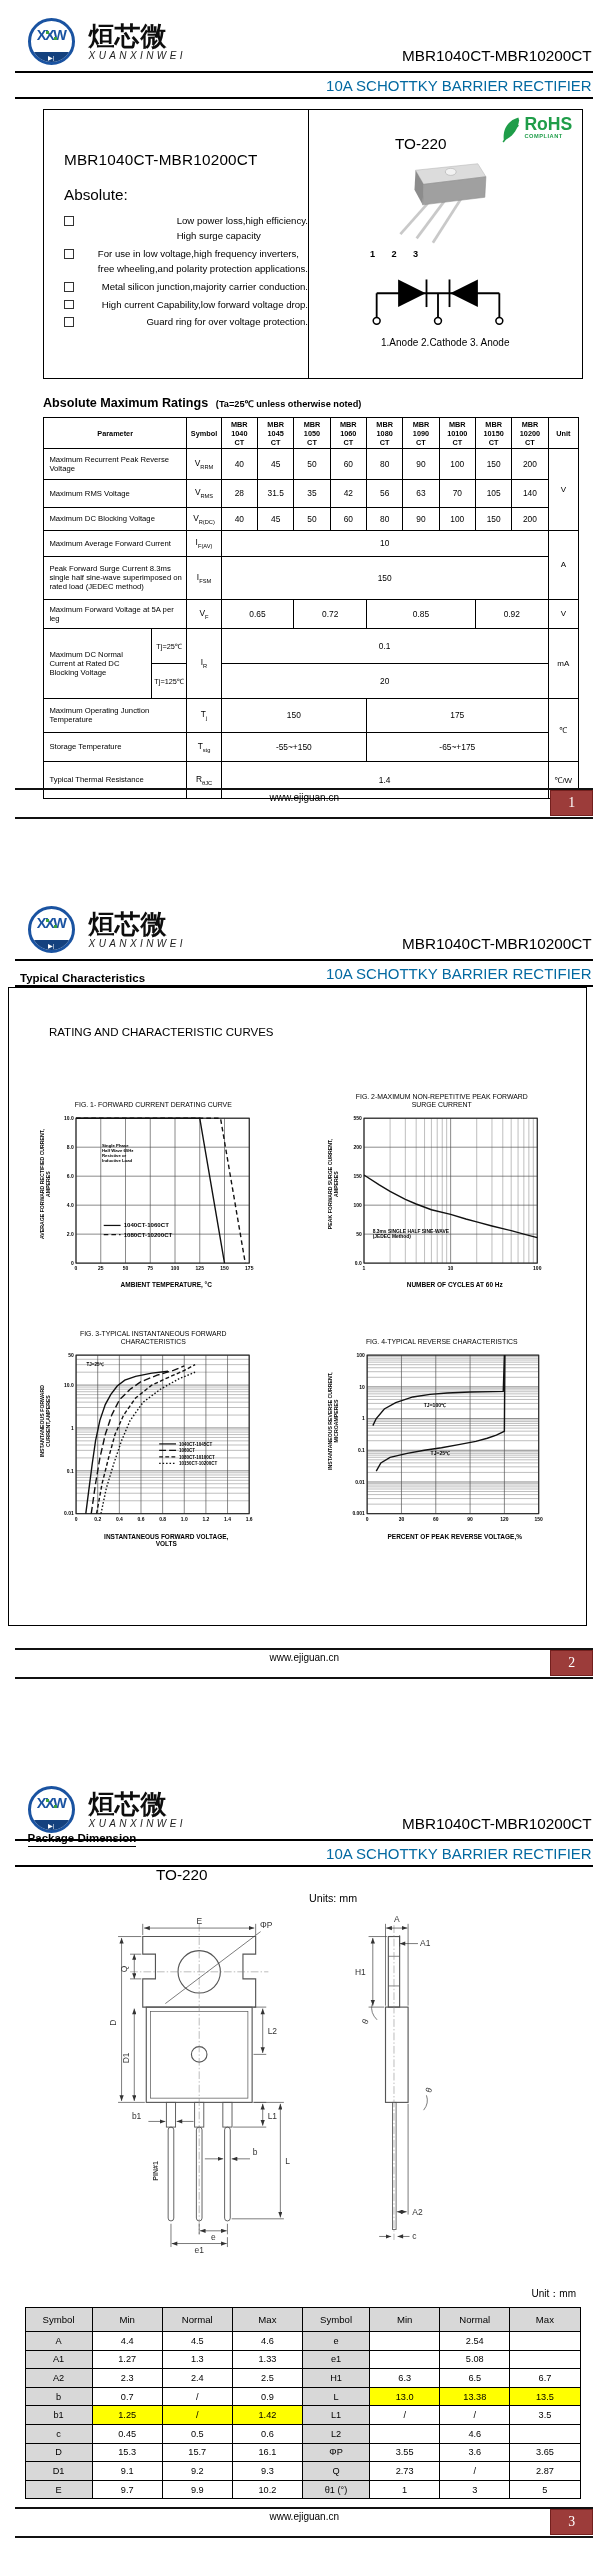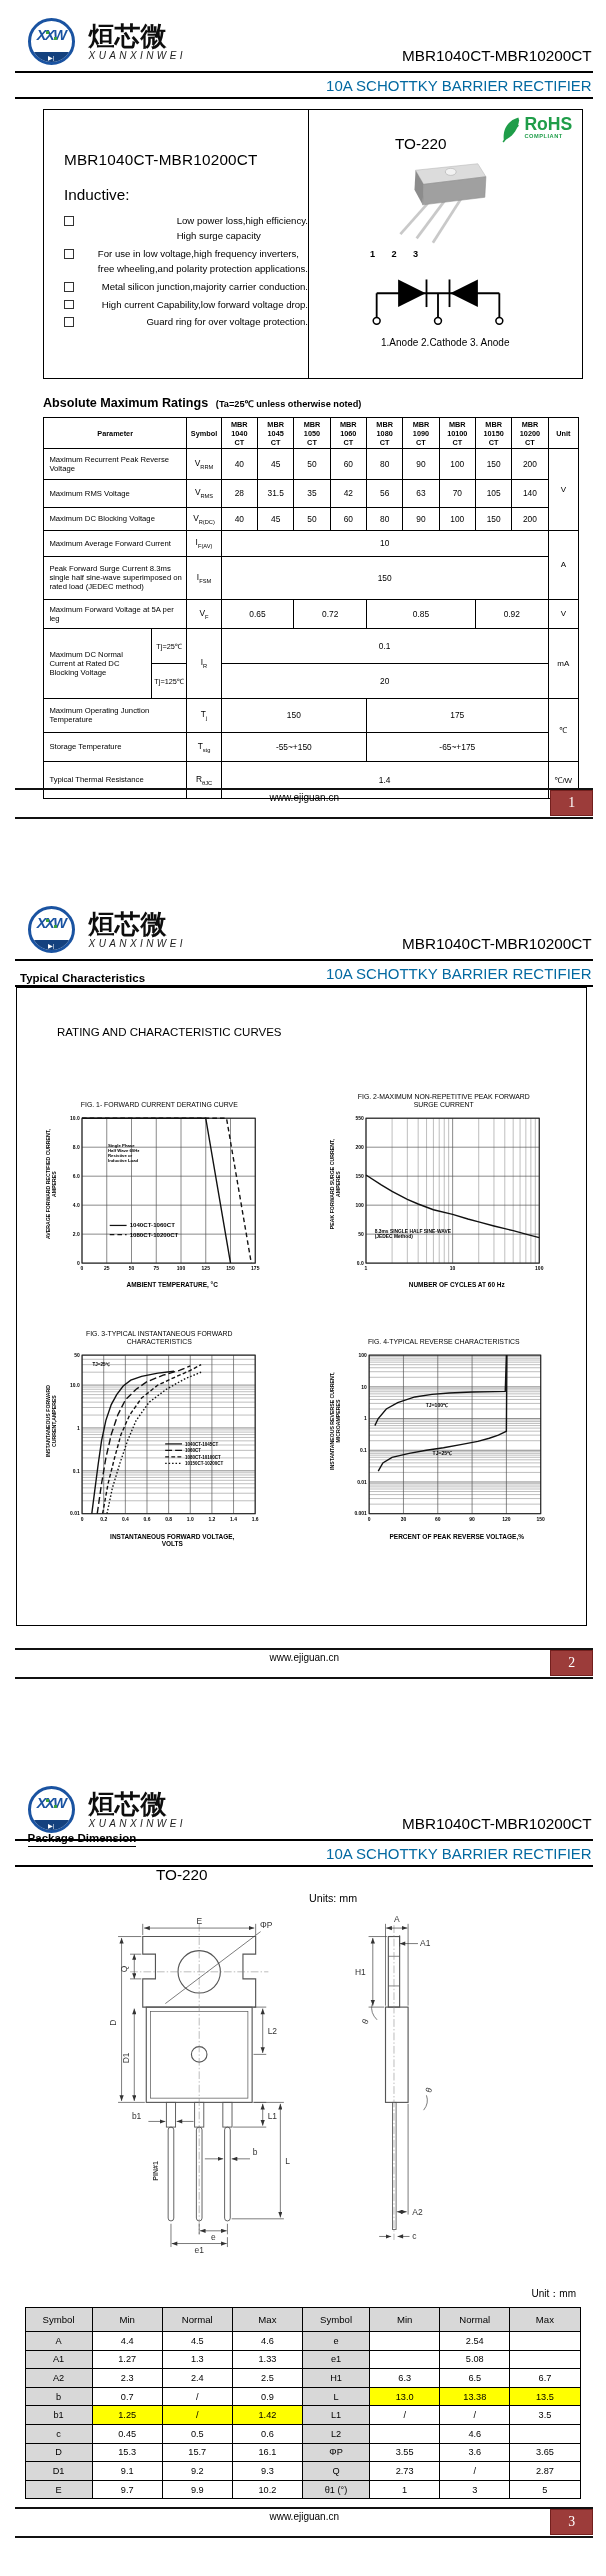--- a/index.html
+++ b/index.html
@@ -6,21 +6,21 @@
   .sheet{position:relative;width:607px;height:2576px;background:#fff;font-family:"Liberation Sans",sans-serif;color:#000;overflow:hidden;}
   .page{position:absolute;left:0;width:607px;}
   .p1{top:0;height:888px;}
   .p2{top:888px;height:880px;}
   .p3{top:1768px;height:808px;}
   .pre{white-space:pre-line;}
   
   .hdr{position:absolute;left:0;top:0;width:100%;height:99px;}
   .logo{position:absolute;left:27.6px;top:18.4px;display:flex;align-items:center;}
   .logo-circle{position:relative;width:41px;height:41px;border:3.8px solid #1a53a1;border-radius:50%;background:#fff;overflow:hidden;flex:0 0 auto;}
-  .logo-xxw{position:absolute;left:0;right:0;top:5.4px;text-align:center;font-size:14.5px;font-weight:bold;font-style:italic;color:#1a53a1;letter-spacing:-1.5px;}
+  .logo-xxw{position:absolute;left:0;right:0;top:5.4px;text-align:center;font-size:14.5px;font-weight:bold;color:#1a53a1;letter-spacing:-1.5px;}
   .logo-band{position:absolute;left:-3.1px;right:-3.1px;bottom:-1.5px;height:12.2px;background:#14417e;color:#fff;text-align:center;font-size:6.1px;line-height:11.5px;}
   .logo-accent{position:absolute;width:3.1px;height:3.1px;background:#3fa33c;}
   .la1{left:15.3px;top:9.2px}.la2{left:23px;top:15.3px}
   .logo-names{margin-left:14px;}
   .logo-cn{font-size:26px;font-weight:bold;line-height:26px;color:#0d0d0d;font-family:"DejaVu Sans",sans-serif;}
   .logo-en{font-size:10px;letter-spacing:3.4px;color:#222;margin-top:0.8px;font-style:italic;}
   .hdr-title{position:absolute;right:15.3px;top:47px;font-size:15.3px;color:#000;}
   .hdr-sub{position:absolute;right:15.3px;top:77px;font-size:15px;color:#0369a1;}
   .rule{position:absolute;left:15.3px;right:13.8px;height:2.3px;background:#000;}
   .r1{top:71px;}
@@ -60,21 +60,21 @@
   .hc{font-size:7.3px;font-weight:bold;}
   .pc{font-size:7.7px;text-align:left !important;padding-left:5.4px !important;}
   .sc{font-size:8.4px;}
   .sc sub{font-size:5.7px;}
   .vc{font-size:8.4px;}
   .uc{font-size:8px;}
   .cc{font-size:7.3px;}
   tr.h40{height:31px}tr.h36{height:27.6px}tr.h30{height:23px}tr.h34{height:26px}tr.h56{height:43px}tr.h38{height:29px}tr.h46{height:35px}tr.h44{height:34px}tr.h48{height:37px}
   
   .tc-head{position:absolute;left:20px;top:84px;font-size:11.5px;font-weight:bold;}
-  .curves-box{position:absolute;left:16px;right:20px;top:99px;height:637px;border:1.5px solid #000;}
+  .curves-box{position:absolute;left:8px;right:20px;top:99px;height:637px;border:1.5px solid #000;}
   .curves-head{position:absolute;left:40px;top:38px;font-size:11.5px;}
   .charts{position:absolute;left:0;right:0;top:98px;display:grid;grid-template-columns:1fr 1fr;row-gap:35px;justify-items:center;}
   .chart{position:relative;width:253px;}
   .chart-title{height:23px;display:flex;align-items:flex-end;justify-content:center;text-align:center;font-size:6.9px;line-height:8px;white-space:pre-line;}
   .chart-body{position:relative;margin-left:26px;margin-top:3.1px;}
   .ylab{position:absolute;left:-80px;top:66px;width:145px;transform:rotate(-90deg);text-align:center;font-size:5.2px;font-weight:bold;white-space:pre-line;line-height:6.1px;}
   .xlab{margin-left:26px;text-align:center;font-size:6.5px;font-weight:bold;white-space:pre-line;margin-top:0.8px;}
   
   .pd-head{position:absolute;left:27.6px;top:64px;font-size:11.5px;font-weight:bold;border-bottom:1.5px solid #000;padding-bottom:1.5px;}
   .pd-to220{position:absolute;left:156px;top:98px;font-size:15.3px;}
@@ -109,21 +109,21 @@
       </div>
       <div class="hdr-title">MBR1040CT-MBR10200CT</div>
       <div class="rule r1"></div>
       <div class="hdr-sub">10A SCHOTTKY BARRIER RECTIFIER</div>
       <div class="rule r2"></div>
     </div>
 
     <div class="intro-box">
       <div class="intro-left">
         <div class="part-title">MBR1040CT-MBR10200CT</div>
-        <div class="feat-head">Inductive:</div>
+        <div class="feat-head">Absolute:</div>
         <div class="feat-list">
             <div class="feat-item">
               <span class="cb"></span>
               <span class="ftext pre">Low power loss,high efficiency.
 High surge capacity</span>
             </div>
             <div class="feat-item">
               <span class="cb"></span>
               <span class="ftext pre">For use in low voltage,high frequency inverters,
 free wheeling,and polarity protection applications.</span>

